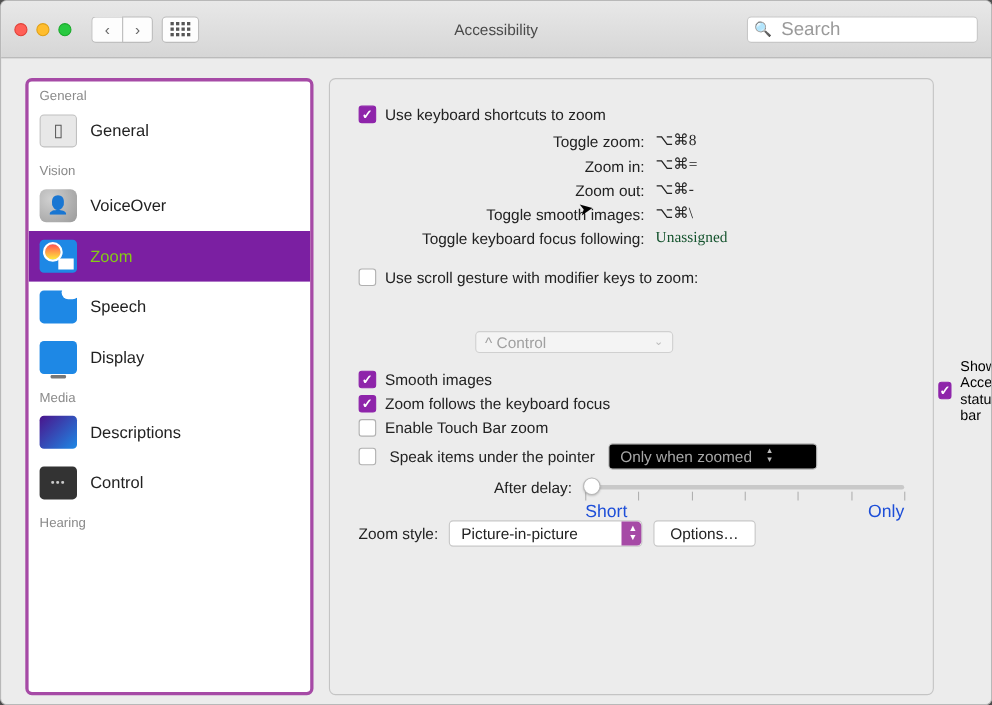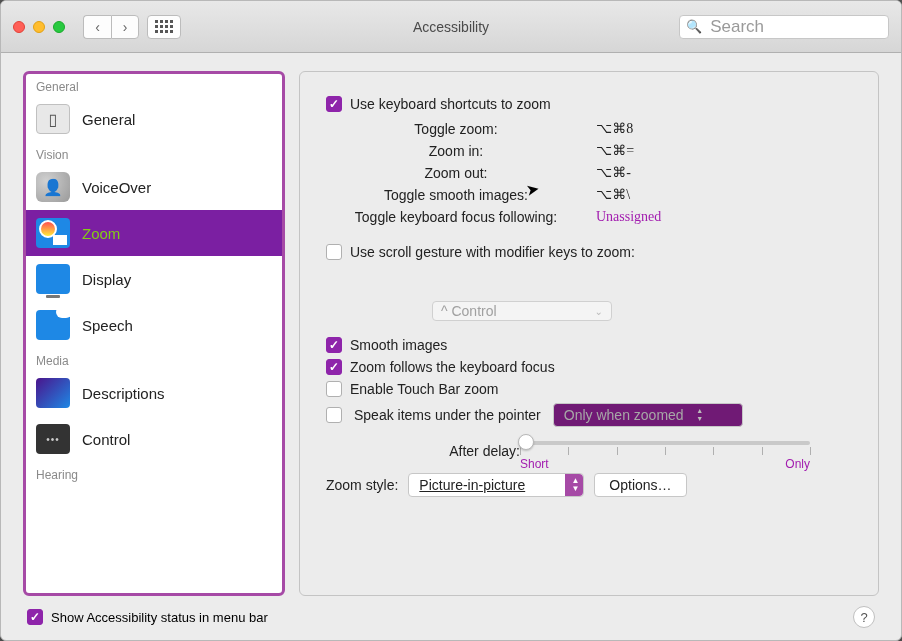--- a/index.html
+++ b/index.html
@@ -59,21 +59,21 @@
     margin-left:auto; width: 210px; height:24px; background:#fff;
     border:1px solid #c7c7c7; border-radius:4px; display:flex; align-items:center;
     padding:0 6px; gap:6px;
   }
   .search-wrap input { border:none; outline:none; flex:1; font-size:17px; background:transparent; color:#6d28d9; }
   .search-wrap input::placeholder{ color:#9a9a9a; }
   .mag { color:#8a8a8a; font-size:13px; }
 
   
   .body {
-    flex:1; padding: 18px 22px 8px 22px; display:flex; flex-direction:column;
+    flex:1; padding: 18px 22px 8px 22px; display:flex; flex-direction:row;
   }
   .panes { flex:1; display:flex; gap:14px; min-height:0; }
 
   
   .sidebar {
     width: 262px;
     border: 3px solid #a64aa6;
     border-radius: 6px;
     background:#fff;
     overflow:hidden;
@@ -123,68 +123,67 @@
   .check {
     width:16px; height:16px; border:1px solid #b0b0b0; border-radius:3px;
     background:#fff; display:flex; align-items:center; justify-content:center;
     font-size:12px; color:#fff;
   }
   .check.checked { background:#8e24aa; border-color:#8e24aa; }
   .check.checked::before { content:"✓"; font-weight:bold; }
 
   .shortcut-block { margin: 4px 0 16px 0; }
   .shortcut-row { display:flex; gap:10px; line-height:22px; }
-  .shortcut-row .lbl { width: 260px; text-align:center; }
+  .shortcut-row .lbl { width: 260px; text-align:right; }
   .shortcut-row .val { font-family: "Lucida Grande","Helvetica Neue"; }
-  .unassigned { color:#a21caf; }
+  .unassigned { color:#14532d; }
 
   .select-disabled {
     width: 180px; height:20px; background:#f4f4f4; border:1px solid #d0d0d0;
     border-radius:4px; display:flex; align-items:center; padding:0 8px; color:#a0a0a0;
     gap:4px; justify-content:space-between; margin-left:30px;margin-top:41px;
   }
   .select-disabled .caret { color:#bbb; font-size:10px; }
 
   .popup {
     height:24px; background:#fff; border:1px solid #c7c7c7; border-radius:4px;
     display:inline-flex; align-items:center; padding:0 6px 0 10px; color:#222;
     position:relative; gap:8px;
   }
-  .popup.disabled { color:#a7a7a7; background:#701a75; }
+  .popup.disabled { color:#a7a7a7; background:#000000; }
   .popup .stepper {
     width:16px; height:22px; display:flex; flex-direction:column;
     justify-content:center; align-items:center; border-left:0; font-size:7px;
     color:#bbb; line-height:8px;
   }
   .popup.accent {
     padding-right: 32px;
-    text-decoration: underline;
   }
   .popup.accent::after {
     content:""; position:absolute; right:0; top:0; bottom:0; width:18px;
     background:#a64aa6; border-radius:0 4px 4px 0;
   }
   .popup.accent .arrows{
     position:absolute; right:4px; top:3px; color:#fff; font-size:8px; line-height:8px;
     z-index:1; text-align:center;
   }
 
   .btn {
     height:24px; background:#fff; border:1px solid #c7c7c7; border-radius:4px;
     padding: 0 14px; display:inline-flex; align-items:center; font-size:14px;
   }
 
   .slider-block { margin-top:6px; }
-  .slider-row { display:flex; align-items:center; }
+  .slider-row { display:flex; align-items:flex-start; gap:12px; }
   .slider-row .lbl { width:194px; text-align:right; padding-top:2px; }
   .slider-track { width:290px; position:relative; height:34px; }
   .track-line { position:absolute; left:0; right:0; top:8px; height:4px; background:#c9c9c9; border-radius:2px; }
   .tick { position:absolute; top:14px; width:1px; height:8px; background:#b0b0b0; }
   .knob { position:absolute; top:1px; width:16px; height:16px; border-radius:50%; background:#fff; border:1px solid #b8b8b8; box-shadow:0 1px 2px rgba(0,0,0,0.2); }
-  .slider-labels { display:flex; justify-content:space-between; font-size:12px; color:#a21caf; margin-top:24px; }
+  .slider-labels { display:flex; justify-content:space-between; font-size:16px; color:#1d4ed8; margin-top:24px; }
 
   .zoomstyle-row { display:flex; align-items:center; gap:10px; margin-top:6px; }
 
   
   .footer {
     display:flex; align-items:center; padding: 10px 4px 4px 4px;
   }
   .help-btn {
     margin-left:auto; width:22px; height:22px; border-radius:50%;
     background:#fff; border:1px solid #c0c0c0; display:flex; align-items:center;
@@ -255,26 +254,26 @@
           <span>VoiceOver</span>
         </div>
         <div class="side-item selected">
           <div class="side-icon zoom">
             <span class="zoom-circle"></span>
               <span class="zoom-sq"></span>
           </div>
           <span>Zoom</span>
         </div>
         <div class="side-item">
+          <div class="side-icon speech"></div>
+          <span>Speech</span>
+        </div>
+        <div class="side-item">
           <div class="side-icon display"></div>
           <span>Display</span>
-        </div>
-        <div class="side-item">
-          <div class="side-icon speech"></div>
-          <span>Speech</span>
         </div>
 
         <div class="side-section-label">Media</div>
         <div class="side-item">
           <div class="side-icon desc"></div>
           <span>Descriptions</span>
         </div>
         <div class="side-item">
           <div class="side-icon captions">•••</div>
           <span>Control</span>

